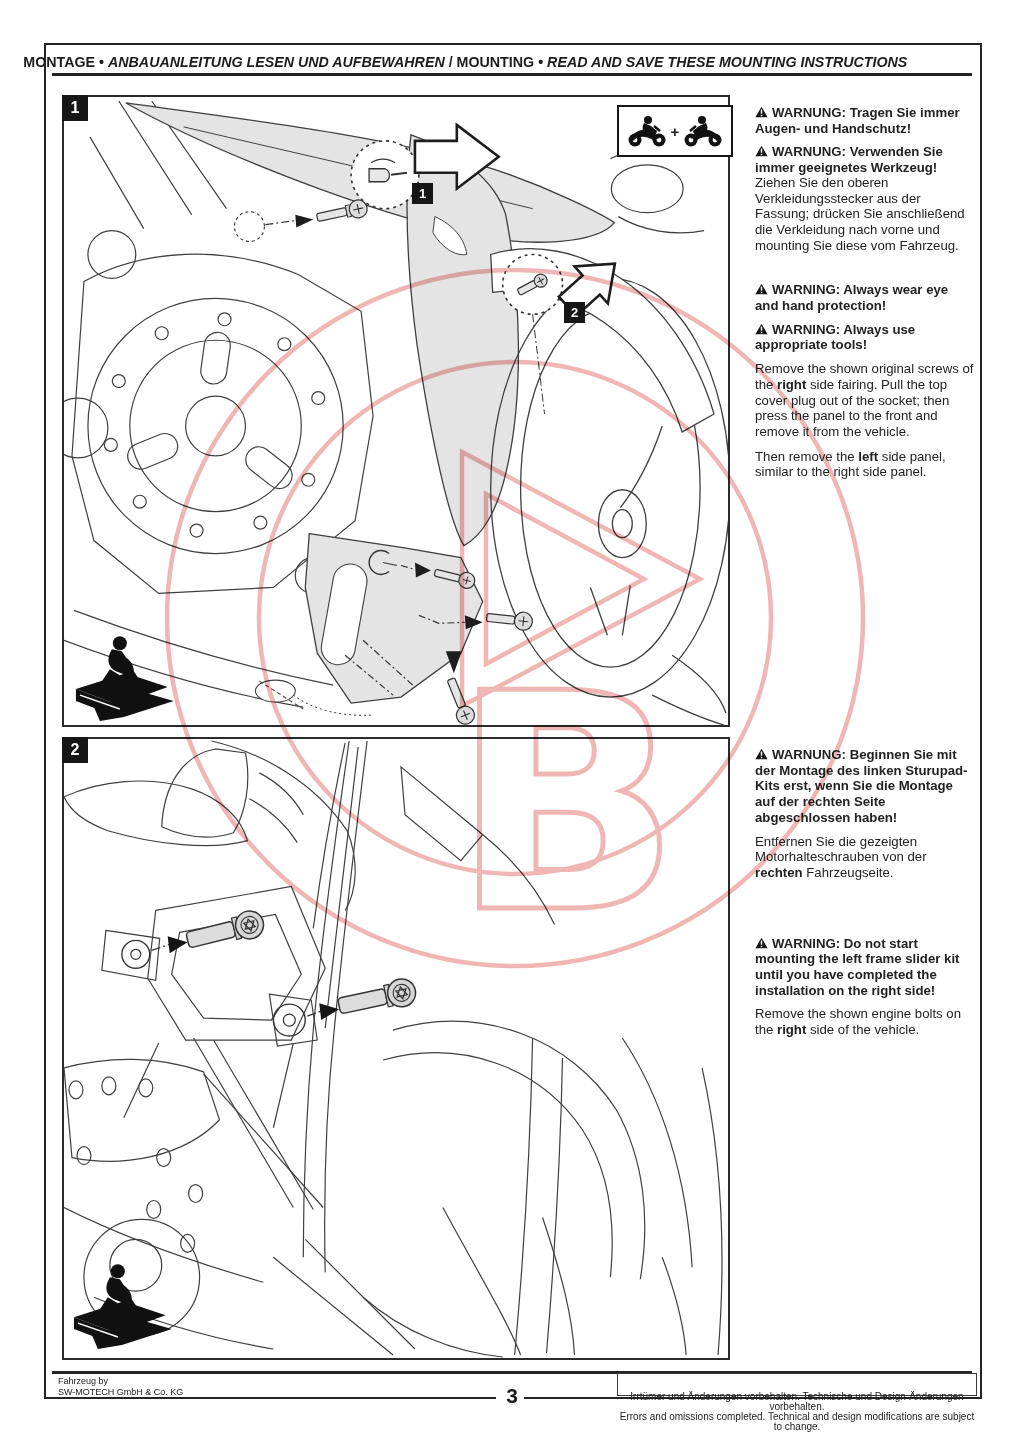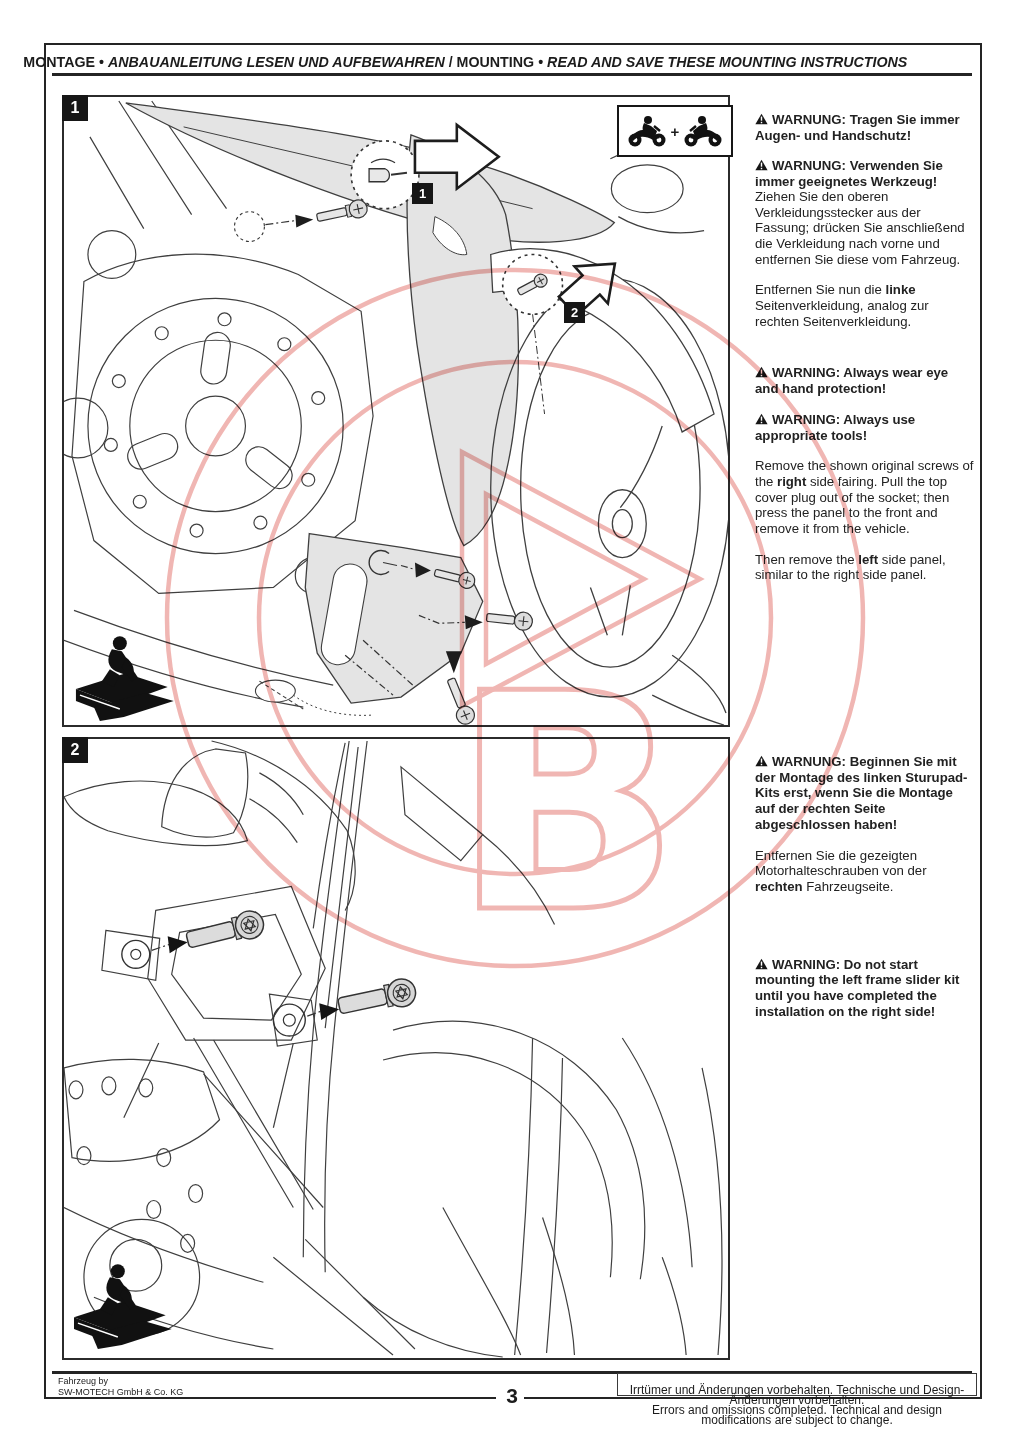--- a/index.html
+++ b/index.html
@@ -32,32 +32,32 @@
   .callout-badge{position:absolute;width:21px;height:21px;background:#161616;color:#fff;
     font-weight:700;font-size:13px;line-height:21px;text-align:center;z-index:3}
   #pictogram-box{position:absolute;left:553px;top:8px;width:112px;height:48px;border:2px solid #161616;
     background:#fff;display:flex;align-items:center;justify-content:center;gap:3px;z-index:3}
   #pictogram-box .plus{font-weight:700;font-size:15px}
 
   
   .col{position:absolute;left:755px;width:219px;font-size:13.2px;line-height:15.7px;z-index:2;color:#222}
   #col1{top:97px}
   #col2{top:739px}
-  .col p{margin:15px 0 9px 0}
+  .col p{margin:8px 0 9px 0}
   .col p.warning{font-weight:700;margin-bottom:8px}
   .col p.tight{margin-top:-9px}
   .bold{font-weight:700}
   .warn-icon{width:13px;height:12px;margin-right:4px;vertical-align:-1px}
 
   
   #footer-rule{position:absolute;left:52px;width:920px;top:1371px;height:3px;background:#242424}
   #copyright{position:absolute;left:58px;top:1376px;font-size:9px;line-height:10.5px;z-index:2}
   #disclaimer-box{position:absolute;left:617px;top:1373px;width:360px;height:23px;
-    border:1.5px solid #3a3a3a;box-sizing:border-box;font-size:12px;line-height:9.9px;
-    text-align:center;padding-top:12px;z-index:2}
+    border:1.5px solid #3a3a3a;box-sizing:border-box;font-size:10px;line-height:9.9px;
+    text-align:center;padding-top:18px;z-index:2}
   #page-number{position:absolute;left:486px;top:1384px;width:52px;text-align:center;
     font-size:21px;font-weight:700;z-index:2;background:transparent}
 
   
   #watermark{position:absolute;left:0;top:0;width:1024px;height:1448px;pointer-events:none;
     mix-blend-mode:multiply;z-index:4}
 </style>
 </head>
 <body>
 
@@ -323,22 +323,21 @@
     <p class="warning"><svg class="warn-icon" viewBox="0 0 20 18" aria-hidden="true">
     <path d="M10,0.8 L19.4,17.2 L0.6,17.2 Z" fill="#151515"></path>
     <rect x="8.9" y="5.2" width="2.2" height="6.4" fill="#fff"></rect>
     <rect x="8.9" y="13.3" width="2.2" height="2.3" fill="#fff"></rect>
   </svg><span class="bold">WARNUNG: Tragen Sie immer Augen- und Handschutz!</span></p>
     <p class="warning"><svg class="warn-icon" viewBox="0 0 20 18" aria-hidden="true">
     <path d="M10,0.8 L19.4,17.2 L0.6,17.2 Z" fill="#151515"></path>
     <rect x="8.9" y="5.2" width="2.2" height="6.4" fill="#fff"></rect>
     <rect x="8.9" y="13.3" width="2.2" height="2.3" fill="#fff"></rect>
   </svg><span class="bold">WARNUNG: Verwenden Sie immer geeignetes Werkzeug!</span></p>
-    <p class="para tight"><span>Ziehen Sie den oberen Verkleidungsstecker aus der Fassung; drücken Sie anschließend die Verkleidung nach vorne und entfernen Sie diese vom Fahrzeug.</span></p>
-    <p class="para"><span>Entfernen Sie nun die </span><span class="bold">linke</span><span> Seitenverkleidung, analog zur rechten Seitenverkleidung.</span></p>
+    <p class="para tight"><span>Ziehen Sie den oberen Verkleidungsstecker aus der Fassung; drücken Sie anschließend die Verkleidung nach vorne und mounting Sie diese vom Fahrzeug.</span></p>
     <div style="height: 12px;"></div>
     <p class="warning"><svg class="warn-icon" viewBox="0 0 20 18" aria-hidden="true">
     <path d="M10,0.8 L19.4,17.2 L0.6,17.2 Z" fill="#151515"></path>
     <rect x="8.9" y="5.2" width="2.2" height="6.4" fill="#fff"></rect>
     <rect x="8.9" y="13.3" width="2.2" height="2.3" fill="#fff"></rect>
   </svg><span class="bold">WARNING: Always wear eye and hand protection!</span></p>
     <p class="warning"><svg class="warn-icon" viewBox="0 0 20 18" aria-hidden="true">
     <path d="M10,0.8 L19.4,17.2 L0.6,17.2 Z" fill="#151515"></path>
     <rect x="8.9" y="5.2" width="2.2" height="6.4" fill="#fff"></rect>
     <rect x="8.9" y="13.3" width="2.2" height="2.3" fill="#fff"></rect>
@@ -352,20 +351,21 @@
     <rect x="8.9" y="5.2" width="2.2" height="6.4" fill="#fff"></rect>
     <rect x="8.9" y="13.3" width="2.2" height="2.3" fill="#fff"></rect>
   </svg><span class="bold">WARNUNG: Beginnen Sie mit der Montage des linken Sturupad-Kits erst, wenn Sie die Montage auf der rechten Seite abgeschlossen haben!</span></p>
     <p class="para"><span>Entfernen Sie die gezeigten Motorhalteschrauben von der </span><span class="bold">rechten</span><span> Fahrzeugseite.</span></p>
     <div style="height: 38px;"></div>
     <p class="warning"><svg class="warn-icon" viewBox="0 0 20 18" aria-hidden="true">
     <path d="M10,0.8 L19.4,17.2 L0.6,17.2 Z" fill="#151515"></path>
     <rect x="8.9" y="5.2" width="2.2" height="6.4" fill="#fff"></rect>
     <rect x="8.9" y="13.3" width="2.2" height="2.3" fill="#fff"></rect>
   </svg><span class="bold">WARNING: Do not start mounting the left frame slider kit until you have completed the installation on the right side!</span></p>
+    <p class="para"><span>Remove the shown engine bolts on the </span><span class="bold">right</span><span> side of the vehicle.</span></p>
   </div>
 
 <div id="footer-rule"></div>
 <div id="copyright">
   <div>Fahrzeug by</div>
   <div>SW-MOTECH GmbH &amp; Co. KG</div>
 </div>
 <div id="disclaimer-box">
   <div>Irrtümer und Änderungen vorbehalten. Technische und Design-Änderungen vorbehalten.</div>
   <div>Errors and omissions completed. Technical and design modifications are subject to change.</div>

